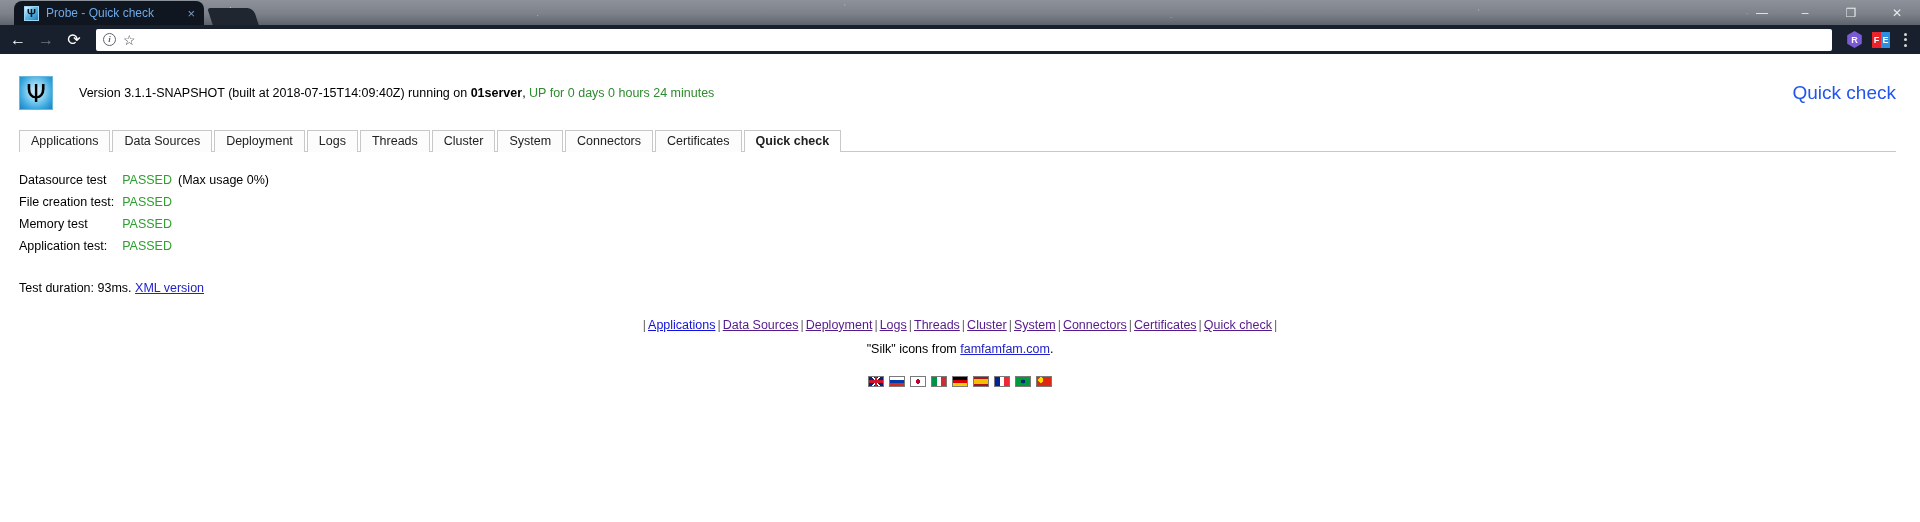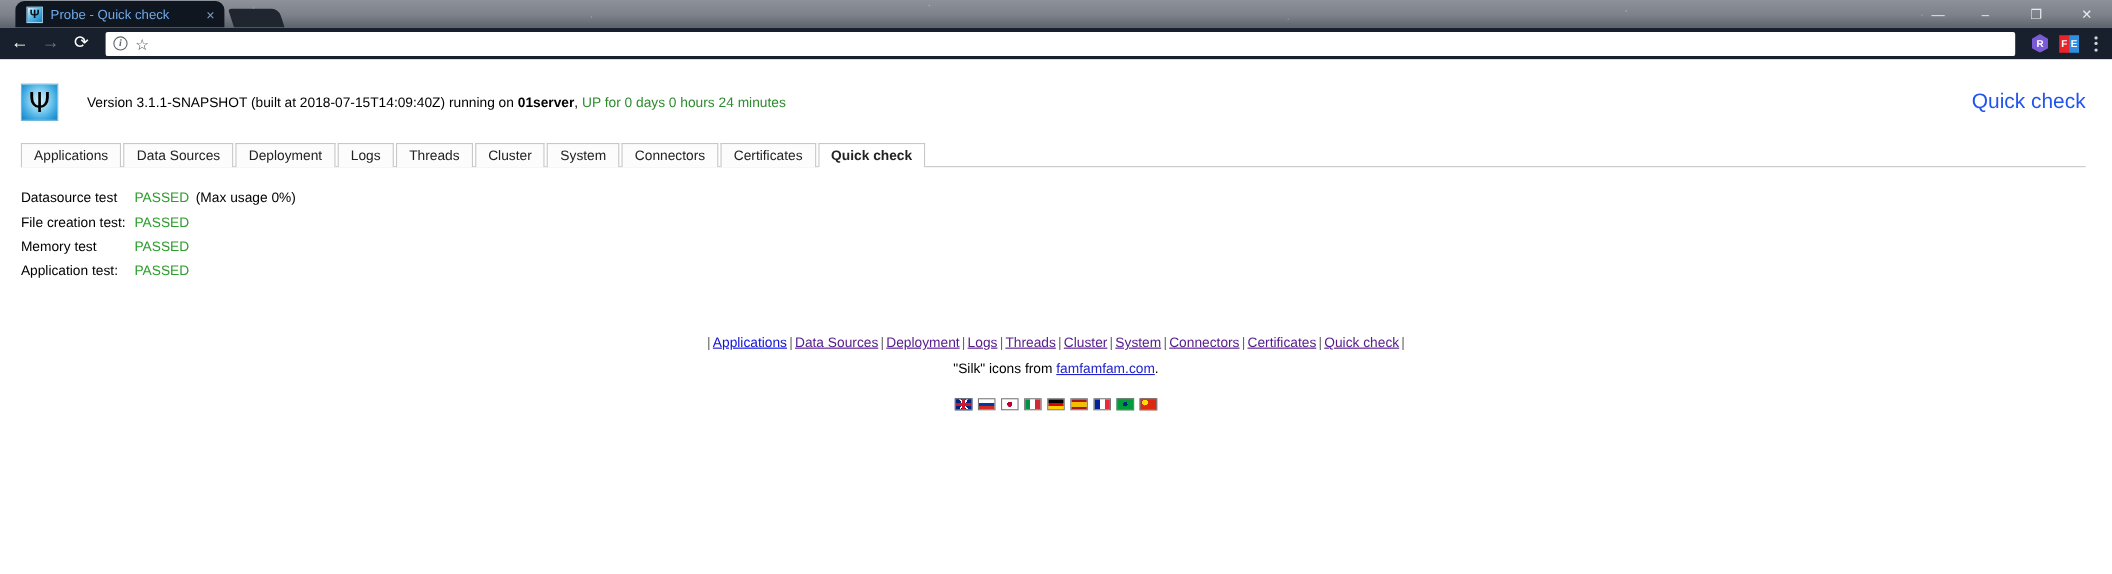--- a/index.html
+++ b/index.html
@@ -242,21 +242,21 @@
 
   .duration {
     margin: 24px 0 0 19px;
     font-size: 12.5px;
     color: #000;
   }
   .duration a { color: #2222cc; text-decoration: underline; }
 
   
   .footer {
-    margin-top: 42px;
+    margin-top: 18px;
     text-align: center;
     font-size: 12.5px;
     color: #000;
     line-height: 1.95;
   }
   .footer-nav { letter-spacing: 0; }
   .footer-nav .sep { color: #666; padding: 0 2px; }
   .footer-nav a { text-decoration: underline; color: #551a8b; }
   .footer-nav a.unvisited { color: #1111dd; }
   .footer a.ext { color: #2222cc; text-decoration: underline; }
@@ -358,20 +358,21 @@
         <td class="note"></td>
       </tr>
       <tr>
         <td class="label">Application test:</td>
         <td class="passed">PASSED</td>
         <td class="note"></td>
       </tr>
     </tbody>
       </table>
 
+    <div class="duration"><span>Test duration: 93ms.</span> <a href="#">XML version</a></div>
 
     <div class="footer">
 
       <div class="footer-nav"><span class="sep">|</span><a class="unvisited" href="#">Applications</a><span class="sep">|</span><a href="#">Data Sources</a><span class="sep">|</span><a href="#">Deployment</a><span class="sep">|</span><a href="#">Logs</a><span class="sep">|</span><a href="#">Threads</a><span class="sep">|</span><a href="#">Cluster</a><span class="sep">|</span><a href="#">System</a><span class="sep">|</span><a href="#">Connectors</a><span class="sep">|</span><a href="#">Certificates</a><span class="sep">|</span><a href="#">Quick check</a><span class="sep">|</span></div>
 
 
       <div><span>"Silk" icons from </span><a class="ext" href="#">famfamfam.com</a><span>.</span></div>
 
       <div class="flags">
         <span class="flag" style="background:

